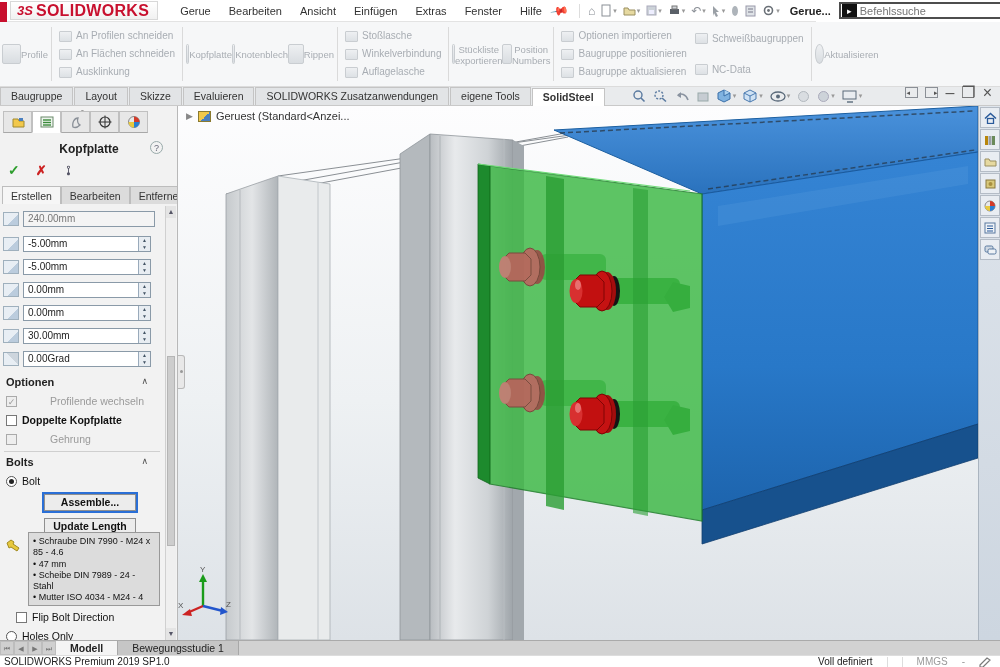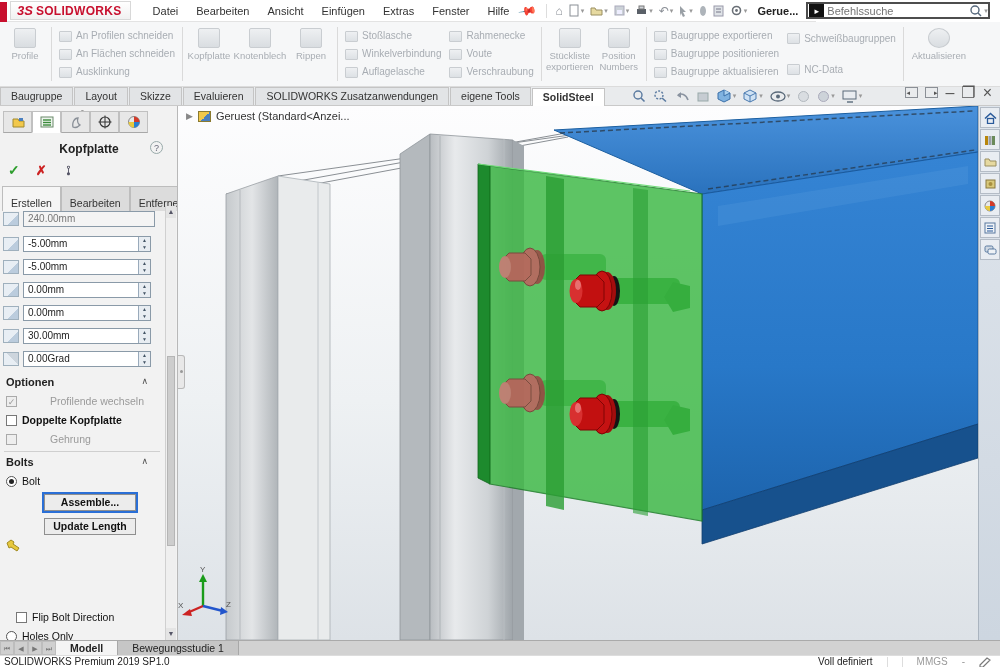--- a/index.html
+++ b/index.html
@@ -4,39 +4,39 @@
 <style>
   * { margin:0; padding:0; box-sizing:border-box; }
   html,body { width:1000px; height:667px; overflow:hidden; font-family:"Liberation Sans",sans-serif; background:#fff; }
   .app { position:relative; width:1000px; height:667px; }
 
   
   .titlebar { position:absolute; top:0; left:0; width:816px; height:22px; background:#fff; border-bottom:1px solid #e3e3e3; display:flex; align-items:center; }
   .red-stripe { position:absolute; left:0; top:2px; width:7px; height:20px; background:#c8102e; }
   .logo-box { margin-left:10px; padding:1px 8px 1px 6px; border:1px solid #d8d8d8; background:linear-gradient(#fff,#f1f1f1); display:flex; align-items:center; gap:3px; height:19px; }
   .logo-mark { color:#c8102e; font-weight:bold; font-style:italic; font-size:13px; }
-  .logo-text { color:#c8102e; font-weight:bold; font-size:12px; letter-spacing:.3px; }
+  .logo-text { color:#c8102e; font-weight:bold; font-size:16px; letter-spacing:.3px; }
   .menus { display:flex; margin-left:14px; gap:2px; }
   .menu-item { font-size:11px; color:#333; padding:2px 8px; cursor:default; }
   .pin { color:#1f6fd0; font-size:12px; margin-left:2px; transform:rotate(35deg); display:inline-block; }
   .qa { display:flex; align-items:center; gap:6px; margin-left:12px; border-left:1px solid #ddd; padding-left:8px; }
   .qi { display:inline-flex; align-items:center; color:#8a8f96; font-size:12px; }
   .qi svg { display:block; }
   .caret { font-size:7px; color:#999; margin-left:1px; }
   .doc-short { font-size:11px; color:#222; font-weight:bold; margin-left:10px; }
   .searchbox { display:flex; align-items:center; margin-left:8px; width:238px; height:17px; border:2px solid #4d4d4d; background:#fff; }
   .sw-badge { width:15px; height:13px; background:#111; color:#fff; font-size:9px; display:flex; align-items:center; justify-content:center; margin:0 3px 0 1px; }
   .searchbox input { border:none; outline:none; flex:1; font-size:11px; color:#555; font-family:"Liberation Sans",sans-serif; }
   .tb-right { display:flex; align-items:center; gap:9px; margin-left:10px; color:#666; }
 
   
   .ribbon { position:absolute; top:22px; left:0; width:1000px; height:65px; background:#f6f7f8; border-bottom:1px solid #dcdcdc; display:flex; align-items:stretch; padding:3px 2px; }
   .rsep { width:1px; background:#dadada; margin:2px 3px; }
   .rgroup { display:flex; align-items:center; }
-  .rlarge { display:flex; flex-direction:column; align-items:center; justify-content:flex-start; width:46px; padding-top:3px; height:100%; }
+  .rlarge { display:flex; flex-direction:row; align-items:center; justify-content:flex-start; width:46px; padding-top:3px; height:100%; }
   .rlarge .big-ic { width:22px; height:20px; border:1px solid #c9cdd1; background:linear-gradient(#eef0f2,#d9dde1); border-radius:2px; margin-bottom:3px; }
   .rlbl { font-size:9.5px; color:#a8adb3; text-align:center; line-height:1.15; }
   .rstack { display:flex; flex-direction:column; justify-content:center; gap:3px; padding:0 4px; }
   .rsmall { display:flex; align-items:center; gap:4px; height:15px; }
   .rsmall .sm-ic { width:13px; height:11px; border:1px solid #c9cdd1; background:linear-gradient(#eef0f2,#dde1e5); border-radius:1px; flex:0 0 auto; }
   .rsmall .rlbl { text-align:left; white-space:nowrap; font-size:10px; }
 
   
   .tabrow { position:absolute; top:87px; left:0; width:1000px; height:19px; background:#e9ebed; border-bottom:1px solid #c9c9c9; display:flex; align-items:flex-end; }
   .tab { font-size:10.5px; color:#333; padding:2px 10px 3px; border:1px solid #c4c4c4; border-bottom:none; background:#e2e4e6; margin-right:1px; white-space:nowrap; }
@@ -52,21 +52,21 @@
   .pm-tabs { position:absolute; top:5px; left:3px; display:flex; }
   .pm-tab { width:29px; height:22px; border:1px solid #c0c0c0; border-bottom:1px solid #a8a8a8; background:#e7e7e7; display:flex; align-items:center; justify-content:center; }
   .pm-tab.active { background:#fff; border-bottom:1px solid #fff; }
   .pm-title { position:absolute; top:36px; left:0; width:178px; text-align:center; font-size:12px; font-weight:bold; color:#222; }
   .pm-help { position:absolute; top:35px; right:14px; width:13px; height:13px; border:1px solid #9aa; border-radius:50%; font-size:9px; color:#667; text-align:center; line-height:12px; }
   .pm-actions { position:absolute; top:56px; left:8px; display:flex; gap:16px; align-items:center; }
   .ok-mark { color:#2e9e2e; font-weight:bold; font-size:14px; }
   .cancel-mark { color:#cc2222; font-weight:bold; font-size:13px; }
   .pin-mark { color:#556; font-size:11px; display:inline-block; transform:rotate(90deg); }
   .mode-tabs { position:absolute; top:80px; left:2px; display:flex; }
-  .mtab { font-size:10.5px; color:#333; padding:10px 8px 2px; border:1px solid #bdbdbd; border-bottom:none; background:#dcdcdc;text-align:center; }
+  .mtab { font-size:10.5px; color:#333; padding:3px 8px 2px; border:1px solid #bdbdbd; border-bottom:none; background:#dcdcdc;text-align:center; }
   .mtab.active { background:#f6f6f6; font-weight:normal; }
 
   .form { position:absolute; top:100px; left:0; width:164px; height:434px; }
   .frow { position:absolute; left:3px; display:flex; align-items:center; gap:4px; height:17px; }
   .ficon { width:16px; height:14px; border:1px solid #9fb0bd; background:linear-gradient(135deg,#e8eef4 60%,#bcd 60%); flex:0 0 auto; }
   .ficon.angle { background:linear-gradient(45deg,#e8eef4 55%,#cdd5dd 55%); }
   .finput { position:relative; width:128px; height:16px; border:1px solid #8a9aa8; background:#fff; font-size:10px; color:#222; padding:1px 14px 1px 4px; white-space:nowrap; overflow:hidden; }
   .finput.disabled { background:#f4f4f4; color:#777; width:132px; padding-right:4px; }
   .spin { position:absolute; right:0; top:0; width:12px; height:100%; border-left:1px solid #9ab; display:flex; flex-direction:column; }
   .spin span { flex:1; font-size:5px; color:#456; text-align:center; line-height:6.5px; background:#e8edf2; }
@@ -122,21 +122,21 @@
 
 <div class="app">
 
   <div class="titlebar">
     <div class="red-stripe"></div>
     <div class="logo-box">
       <span class="logo-mark">3S</span>
       <span class="logo-text">SOLIDWORKS</span>
     </div>
     <div class="menus">
-      <span class="menu-item">Datei</span>
+      <span class="menu-item">Gerue</span>
       <span class="menu-item">Bearbeiten</span>
       <span class="menu-item">Ansicht</span>
       <span class="menu-item">Einfügen</span>
       <span class="menu-item">Extras</span>
       <span class="menu-item">Fenster</span>
       <span class="menu-item">Hilfe</span>
     </div>
     <span class="pin">📌</span>
     <div class="qa">
       <span class="qi">⌂</span>
@@ -261,53 +261,37 @@
       <div class="rsmall">
             <span class="sm-ic"></span>
             <span class="rlbl">Winkelverbindung</span>
           </div>
       <div class="rsmall">
             <span class="sm-ic"></span>
             <span class="rlbl">Auflagelasche</span>
           </div>
     </div>
       </div>
-    <div class="rgroup">
-        <div class="rstack">
-      <div class="rsmall">
-            <span class="sm-ic"></span>
-            <span class="rlbl">Rahmenecke</span>
-          </div>
-      <div class="rsmall">
-            <span class="sm-ic"></span>
-            <span class="rlbl">Voute</span>
-          </div>
-      <div class="rsmall">
-            <span class="sm-ic"></span>
-            <span class="rlbl">Verschraubung</span>
-          </div>
-    </div>
-      </div>
     <div class="rsep"></div>
     <div class="rgroup">
       <div class="rlarge" style="width:50px">
           <span class="big-ic"></span>
           <span class="rlbl">Stückliste exportieren</span>
         </div>
       <div class="rlarge" style="width:48px">
           <span class="big-ic"></span>
           <span class="rlbl">Position Numbers</span>
         </div>
     </div>
     <div class="rsep"></div>
     <div class="rgroup">
         <div class="rstack">
       <div class="rsmall">
             <span class="sm-ic"></span>
-            <span class="rlbl">Baugruppe exportieren</span>
+            <span class="rlbl">Optionen importieren</span>
           </div>
       <div class="rsmall">
             <span class="sm-ic"></span>
             <span class="rlbl">Baugruppe positionieren</span>
           </div>
       <div class="rsmall">
             <span class="sm-ic"></span>
             <span class="rlbl">Baugruppe aktualisieren</span>
           </div>
     </div>
@@ -535,20 +519,26 @@
       <div class="chkrow" style="top:268px">
           <span class="radio sel"></span>
           <span class="chklbl">Bolt</span>
         </div>
       <div class="btn focus" style="top:288px">Assemble...</div>
       <div class="btn" style="top:312px">Update Length</div>
 
       <span class="bolt-ic" style="top:332px;"><svg width="16" height="14">
             <path d="M2 5l4-3 3 2-1 2 6 4-2 3-6-4-2 1z" fill="#e8c93e" stroke="#a08a20"></path>
           </svg></span>
+      <ul class="info-box" style="top:326px">
+        <li>Schraube DIN 7990 - M24 x 85 - 4.6</li>
+        <li>47 mm</li>
+        <li>Scheibe DIN 7989 - 24 - Stahl</li>
+        <li>Mutter ISO 4034 - M24 - 4</li>
+      </ul>
 
       <div class="chkrow" style="top:404px;left:16px">
           <span class="chk"></span>
           <span class="chklbl">Flip Bolt Direction</span>
         </div>
       <div class="chkrow" style="top:423px">
           <span class="radio"></span>
           <span class="chklbl">Holes Only</span>
         </div>
 

